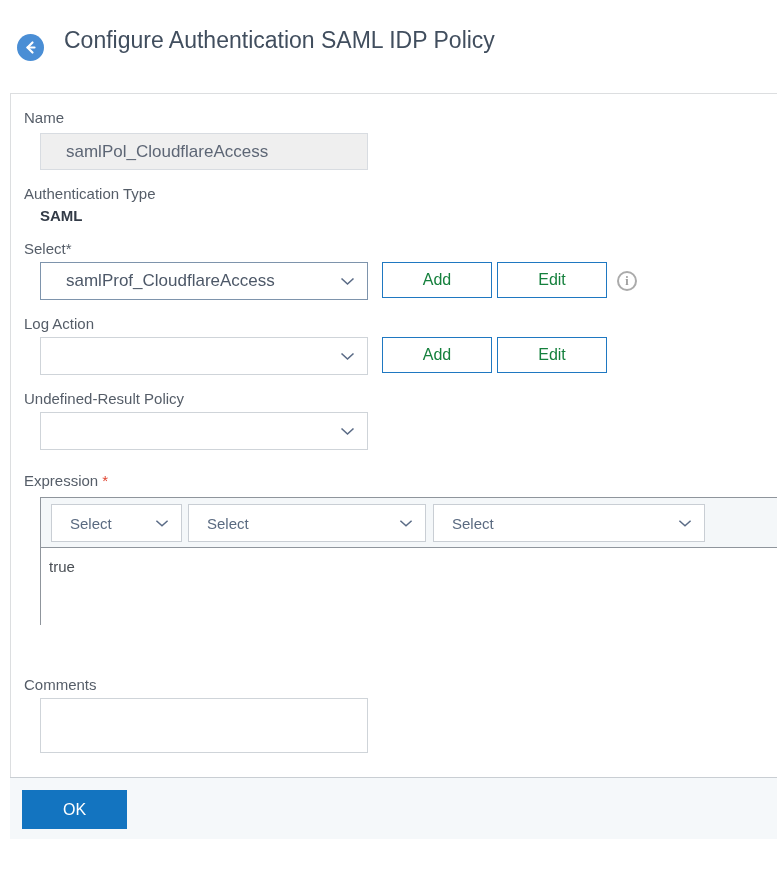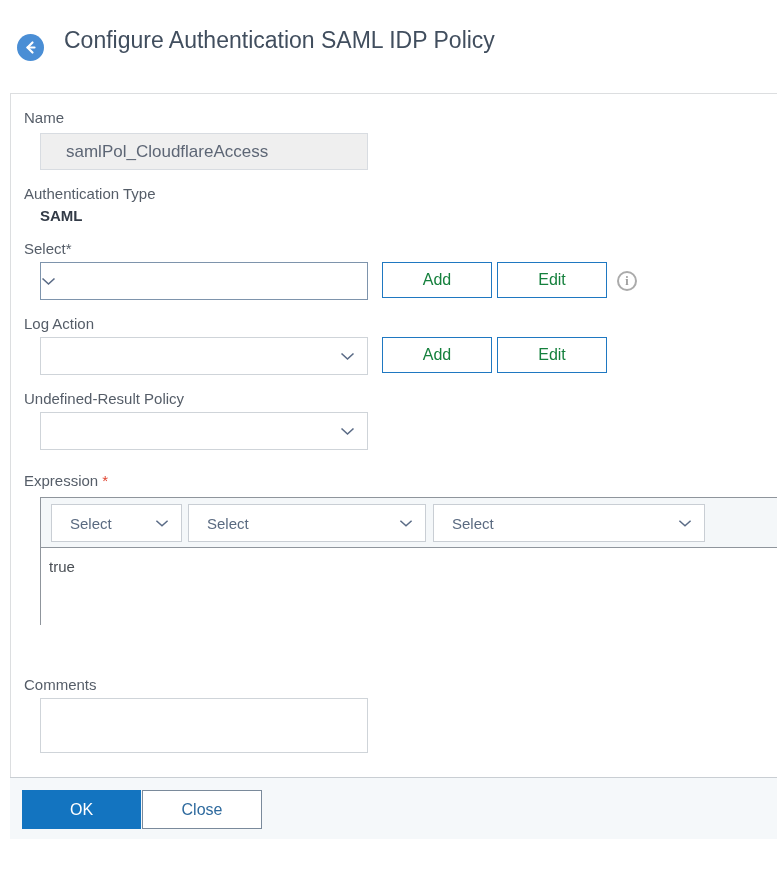--- a/index.html
+++ b/index.html
@@ -88,21 +88,21 @@
     position:absolute;left:40px;top:698px;width:328px;height:55px;box-sizing:border-box;
     border:1px solid #cfd4d9;background:#ffffff;resize:none;outline:none;
     font-family:"Liberation Sans", sans-serif;font-size:15px;color:#4a4f55;padding:6px 8px;
   }
   
   .footer-bar{
     position:absolute;left:10px;top:777px;width:767px;height:62px;
     background:#f5f8fa;border-top:1px solid #c9ced3;box-sizing:border-box;
   }
   .ok-btn{
-    position:absolute;left:12px;top:12px;width:119px;height:39px;box-sizing:border-box;
+    position:absolute;left:12px;top:12px;width:105px;height:39px;box-sizing:border-box;
     background:#1374c0;border:1px solid #1374c0;color:#ffffff;
     font-family:"Liberation Sans", sans-serif;font-size:16px;cursor:pointer;
     display:flex;align-items:center;justify-content:center;
   }
   .close-btn{
     position:absolute;left:132px;top:12px;width:120px;height:39px;box-sizing:border-box;
     background:#ffffff;border:1px solid #7a8a9b;color:#2e6a9e;
     font-family:"Liberation Sans", sans-serif;font-size:16px;cursor:pointer;
     display:flex;align-items:center;justify-content:center;
   }
@@ -124,20 +124,21 @@
 <div class="panel-left-border"></div>
 
 <div class="fld-label" style="top:109px">Name</div>
 <input class="text-input" style="top: 133px;" readonly="" value="samlPol_CloudflareAccess">
 
 <div class="fld-label" style="top:185px">Authentication Type</div>
 <div class="static-value" style="top:207px">SAML</div>
 
 <div class="fld-label" style="top:240px">Select*</div>
 <div class="dd selected" style="top:262px">
+  <span class="dd-text">samlProf_CloudflareAccess</span>
   <span class="chev">
     <svg width="15" height="9" viewBox="0 0 15 9">
         <path d="M1.5 1.5 L7.5 7 L13.5 1.5" stroke="#5a6b86" stroke-width="1.6" fill="none"></path>
       </svg>
   </span>
 </div>
 <button class="outline-btn" style="left:382px;top:262px">Add</button>
 <button class="outline-btn" style="left:497px;top:262px">Edit</button>
 <div class="info-icon" style="left:617px;top:271px">i</div>
 
@@ -194,14 +195,13 @@
     </div>
   </div>
   <div class="expr-editor">true</div>
 </div>
 
 <div class="fld-label" style="top:676px">Comments</div>
 <textarea class="comments-area" style=""></textarea>
 
 <div class="footer-bar">
   <button class="ok-btn">OK</button>
-  <button class="close-btn">Close</button>
 </div>
 
 </body></html>

